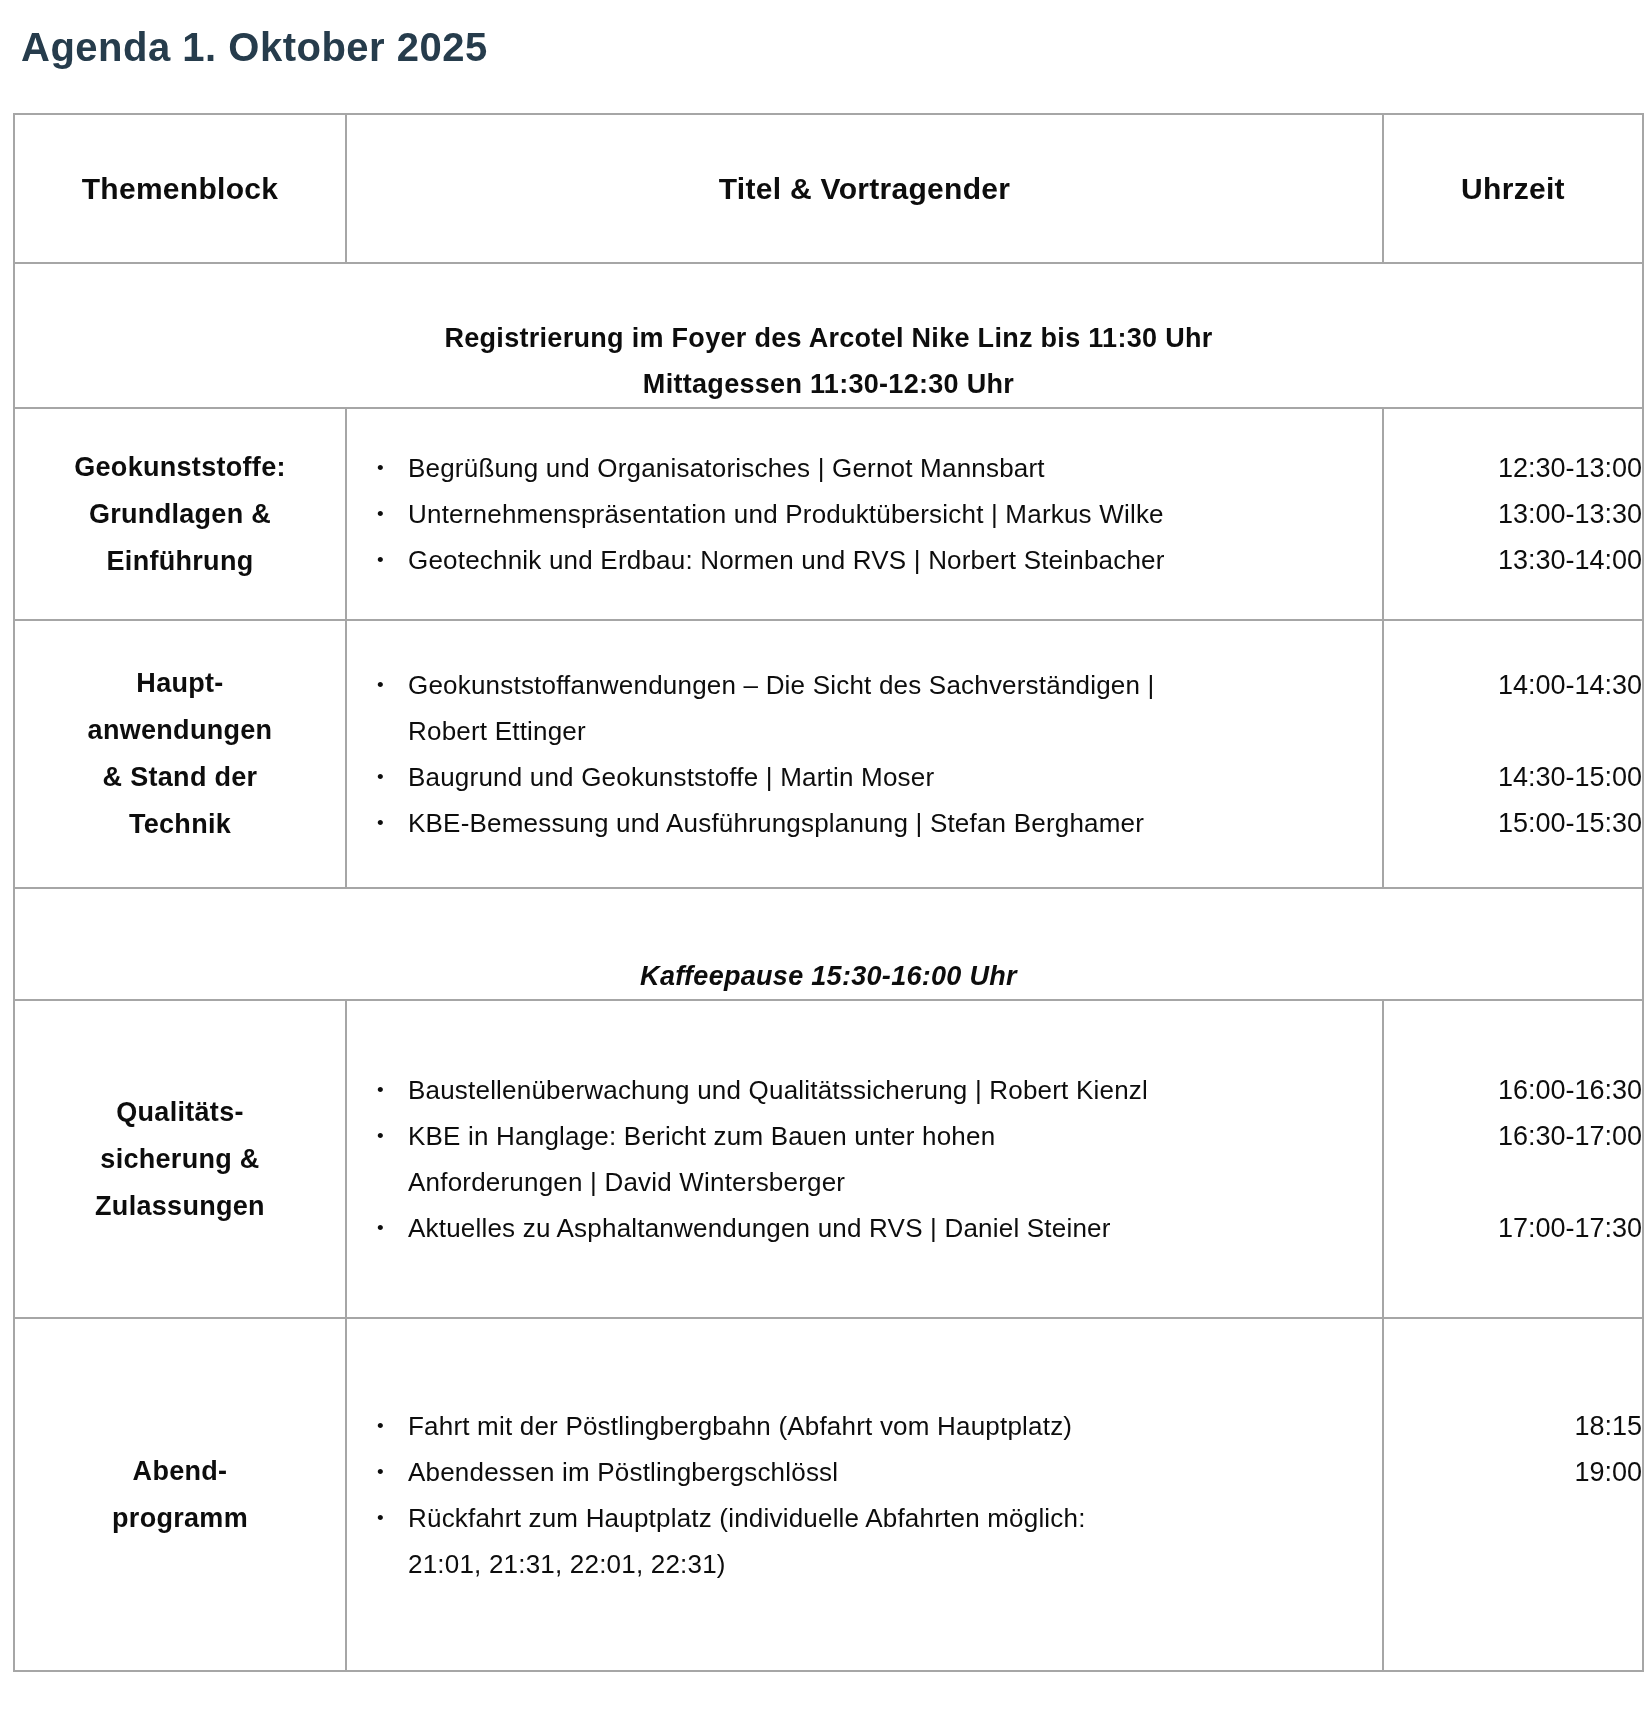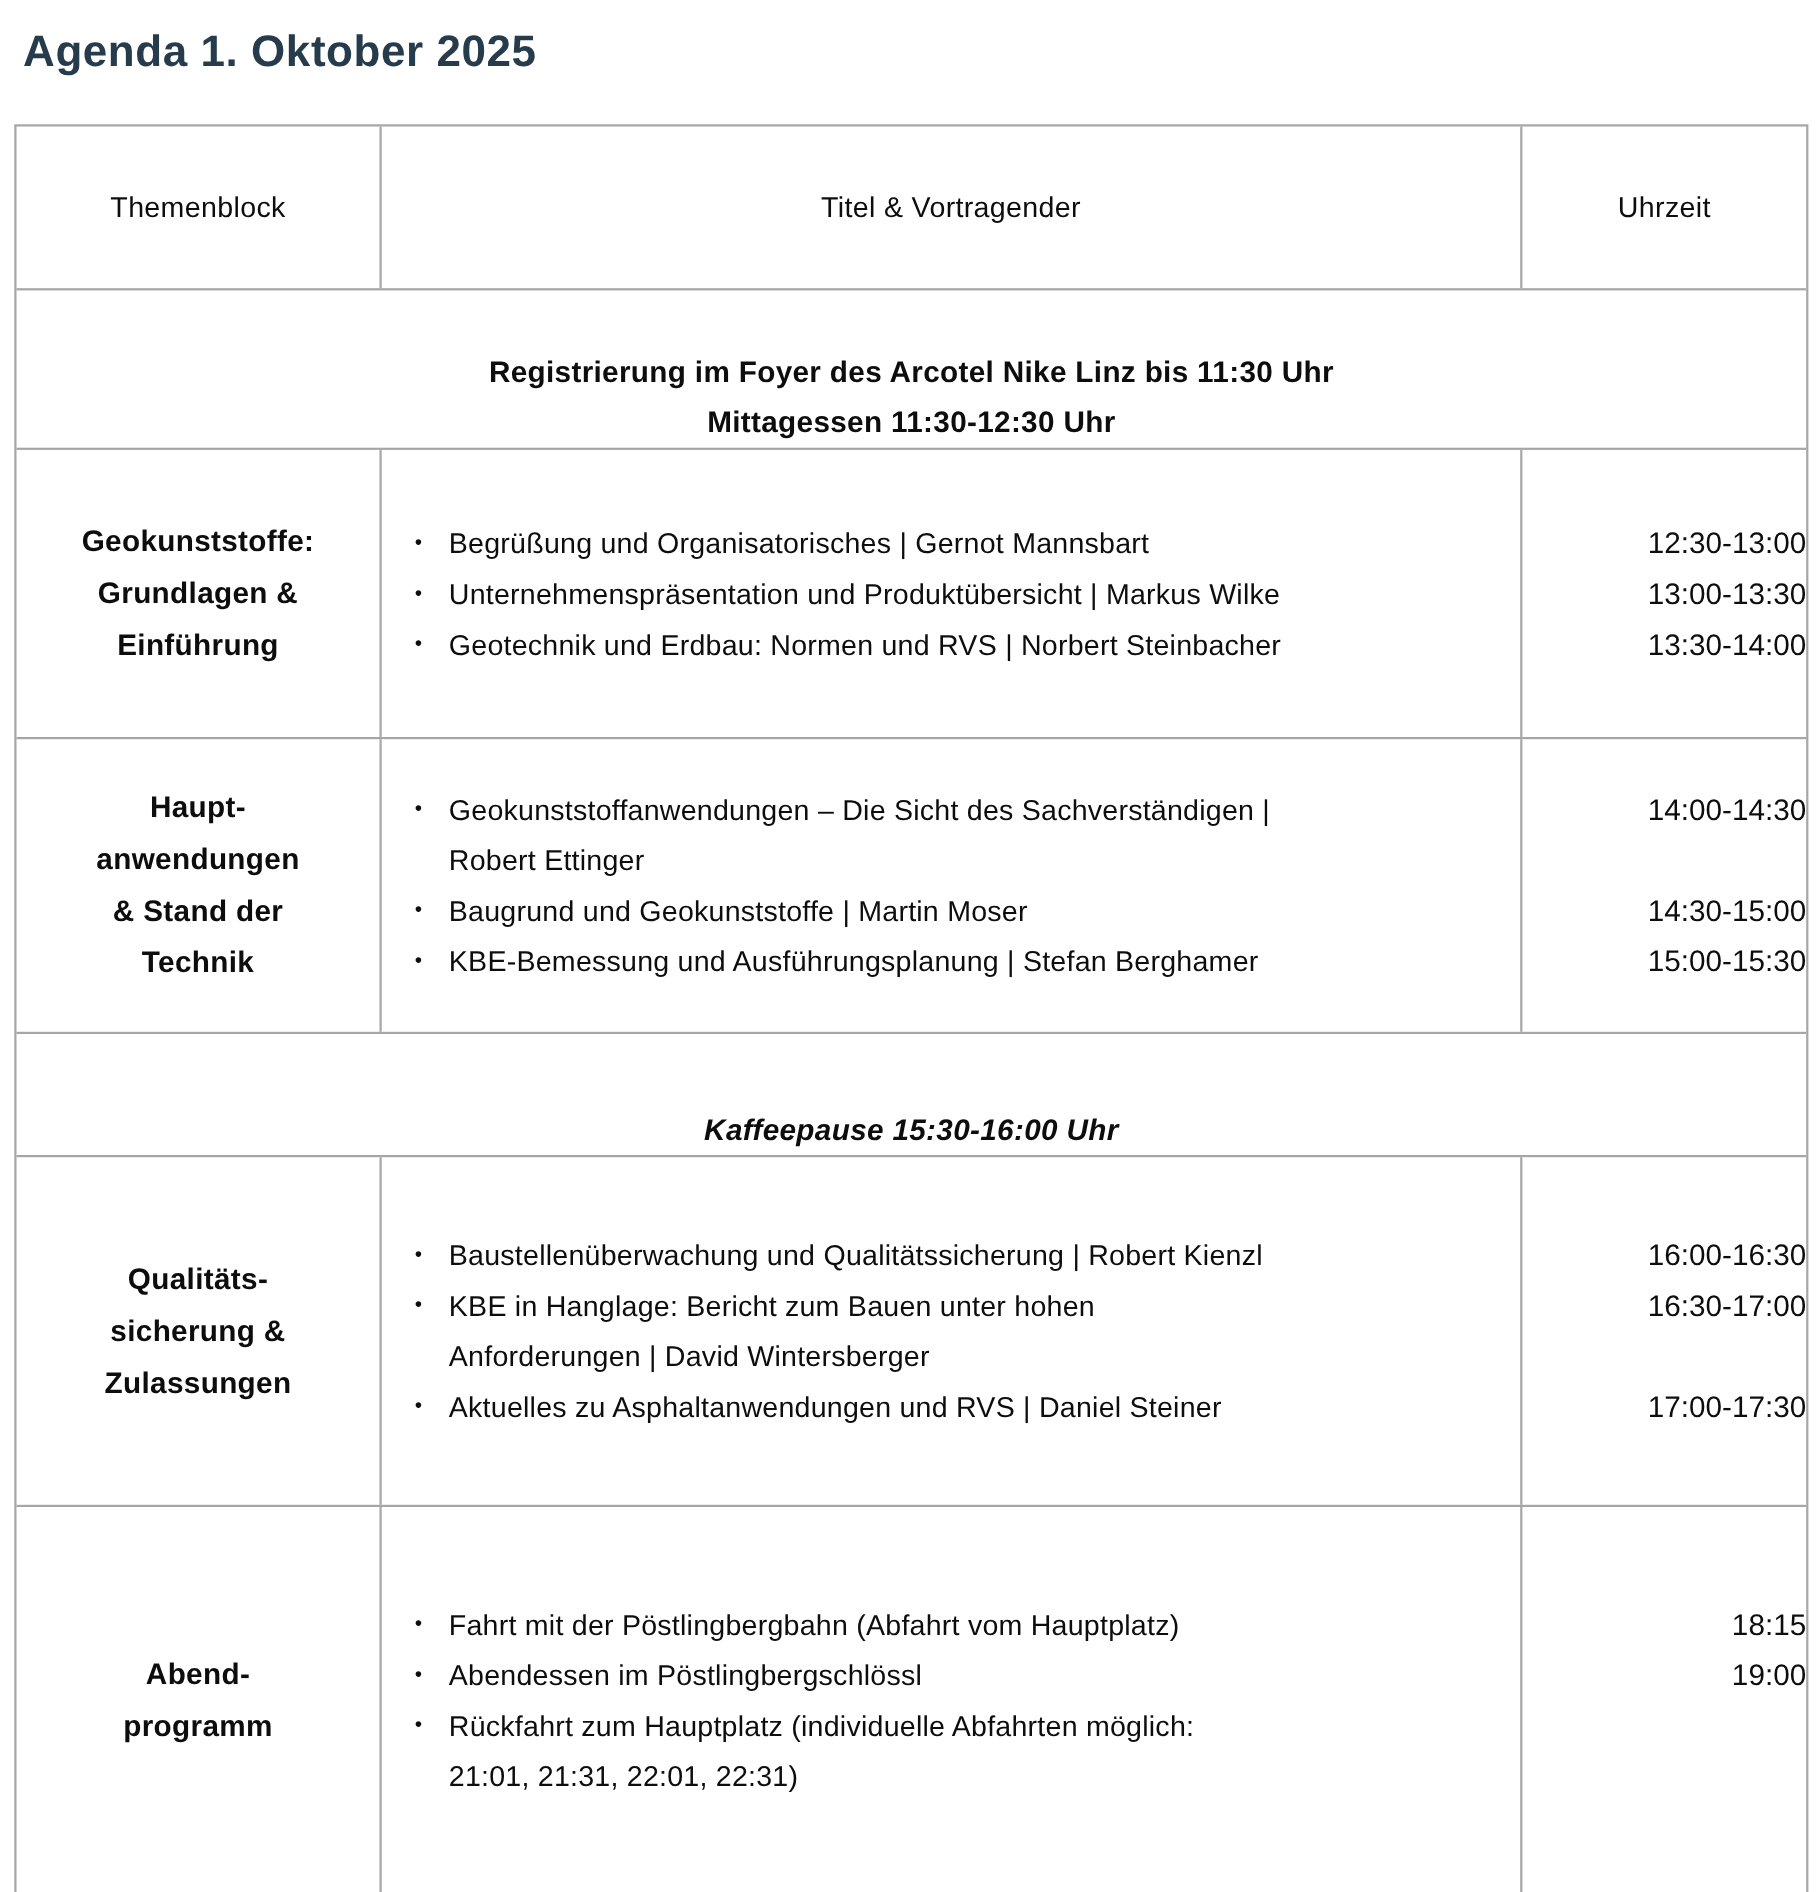--- a/index.html
+++ b/index.html
@@ -44,32 +44,32 @@
   }
   .cell {
     box-sizing: border-box;
     display: flex;
     flex-direction: column;
     justify-content: center;
   }
   
   .row-header       { height: 147px; }
   .row-registration { height: 145px; }
-  .row-s1           { height: 263px; }
+  .row-s1           { height: 212px; }
   .row-s2           { height: 268px; }
   .row-coffee       { height: 112px; font-style: italic; }
   .row-s3           { height: 318px; }
   .row-s4           { height: 353px; }
 
   
   .head-cell {
     align-items: center;
     text-align: left;
-    font-weight: normal;
-    font-size: 26px;
+    font-weight: bold;
+    font-size: 30px;
     letter-spacing: 0.3px;
   }
   
   .t-row.full {
     display: flex;
     flex-direction: column;
     justify-content: flex-end;
     align-items: center;
     text-align: center;
   }

